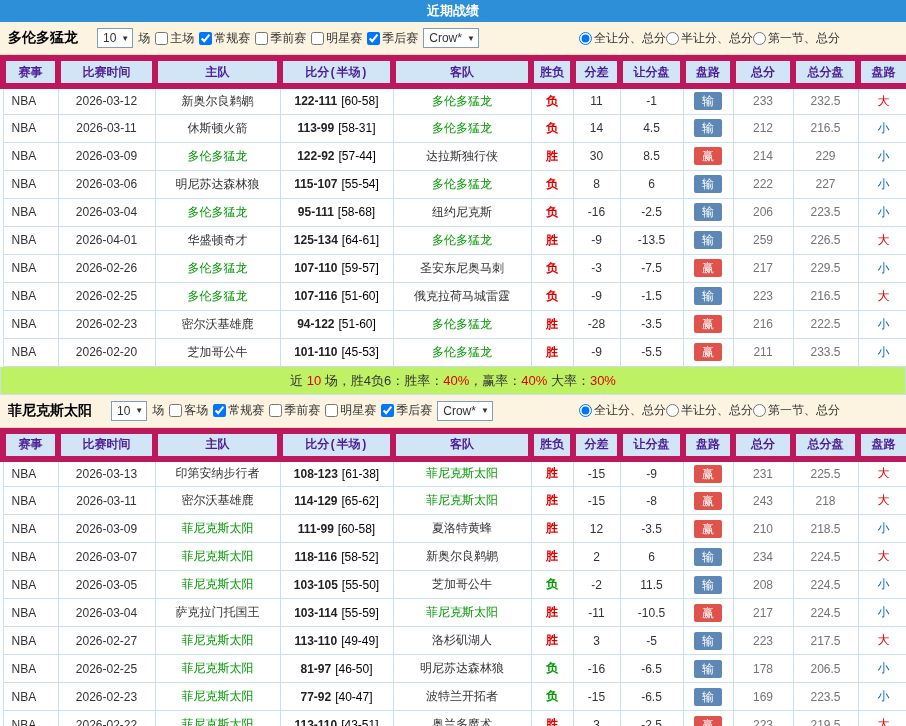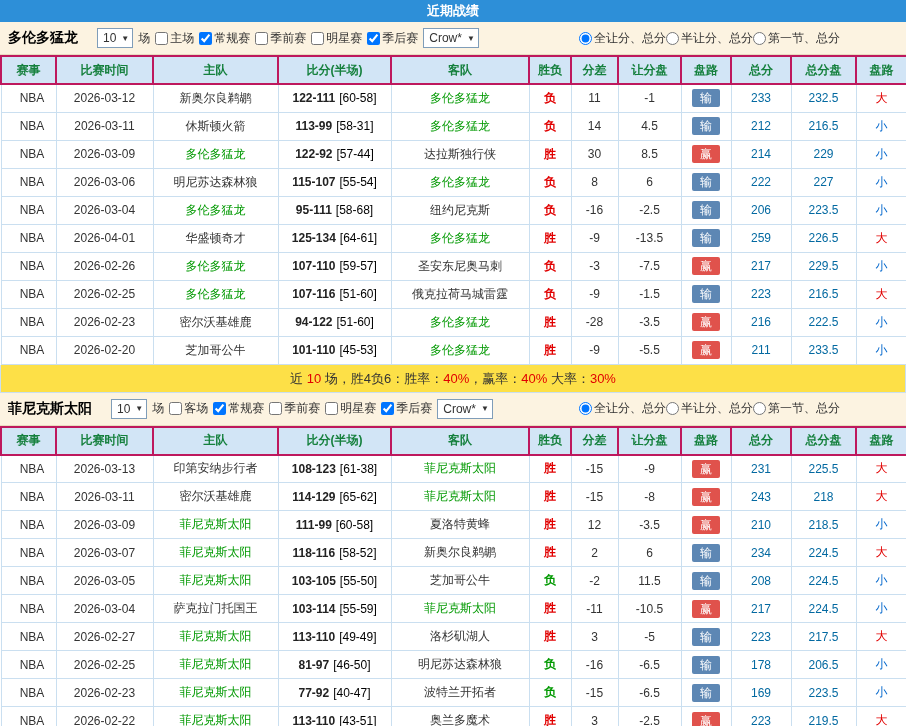--- a/index.html
+++ b/index.html
@@ -65,44 +65,45 @@
     margin-right: 58px;
     display: inline-flex;
   }
   table {
     width: 906px;
     border-collapse: collapse;
     table-layout: fixed;
   }
   th {
     background: #d2e5f6;
-    color: #15803d;
+    color: #4c1d95;
     font-weight: bold;
     height: 28px;
-    border: 2px solid #be185d;
+    border: 6px solid #be185d;
     font-size: 12px;
     text-align: center;
+    font-family: Liberation Mono, monospace;
   }
   td {
     height: 28px;
     border: 1px solid #cadff0;
     text-align: center;
     font-size: 12px;
     color: #333;
     background: #fff;
     overflow: hidden;
     white-space: nowrap;
   }
-  td.league { text-align: center; padding-left: 8px; margin-top: 20px; }
+  td.league { text-align: left; padding-left: 8px; margin-top: 20px; }
   td.sel { color: #009900; }
   b.fs { font-weight: bold; color: #222; }
   .half { color: #000000; margin-left: 4px; }
   td.res-r { color: #e10000; font-weight: bold; }
   td.res-g { color: #009900; font-weight: bold; }
-  td.blue { color: #0369a1; text-align: center; }
+  td.blue { color: #737373; text-align: center; }
   td.out-b { color: #e10000; }
   td.out-s { color: #0066cc; }
   .badge {
     display: inline-block;
     min-width: 28px;
     padding: 2px 4px;
     border-radius: 2px;
     color: #fff;
     font-size: 12px;
     line-height: 14px;
@@ -110,21 +111,21 @@
   .badge.lose { background: #5d87b4; }
   .badge.win  { background: #e0524c; }
   .summary {
     height: 28px;
     line-height: 28px;
     text-align: center;
     border: 1px solid #cadff0;
     border-top: none;
     font-size: 13px;
     color: #333;
-    background: #fde047;
+    background: #bef264;
   }
   .summary .hl { color: #e10000; }
 </style>
 </head>
 <body>
 
 <div class="topbar">近期战绩</div>
 
 <div class="sec-head">
   <span class="team">多伦多猛龙</span>

